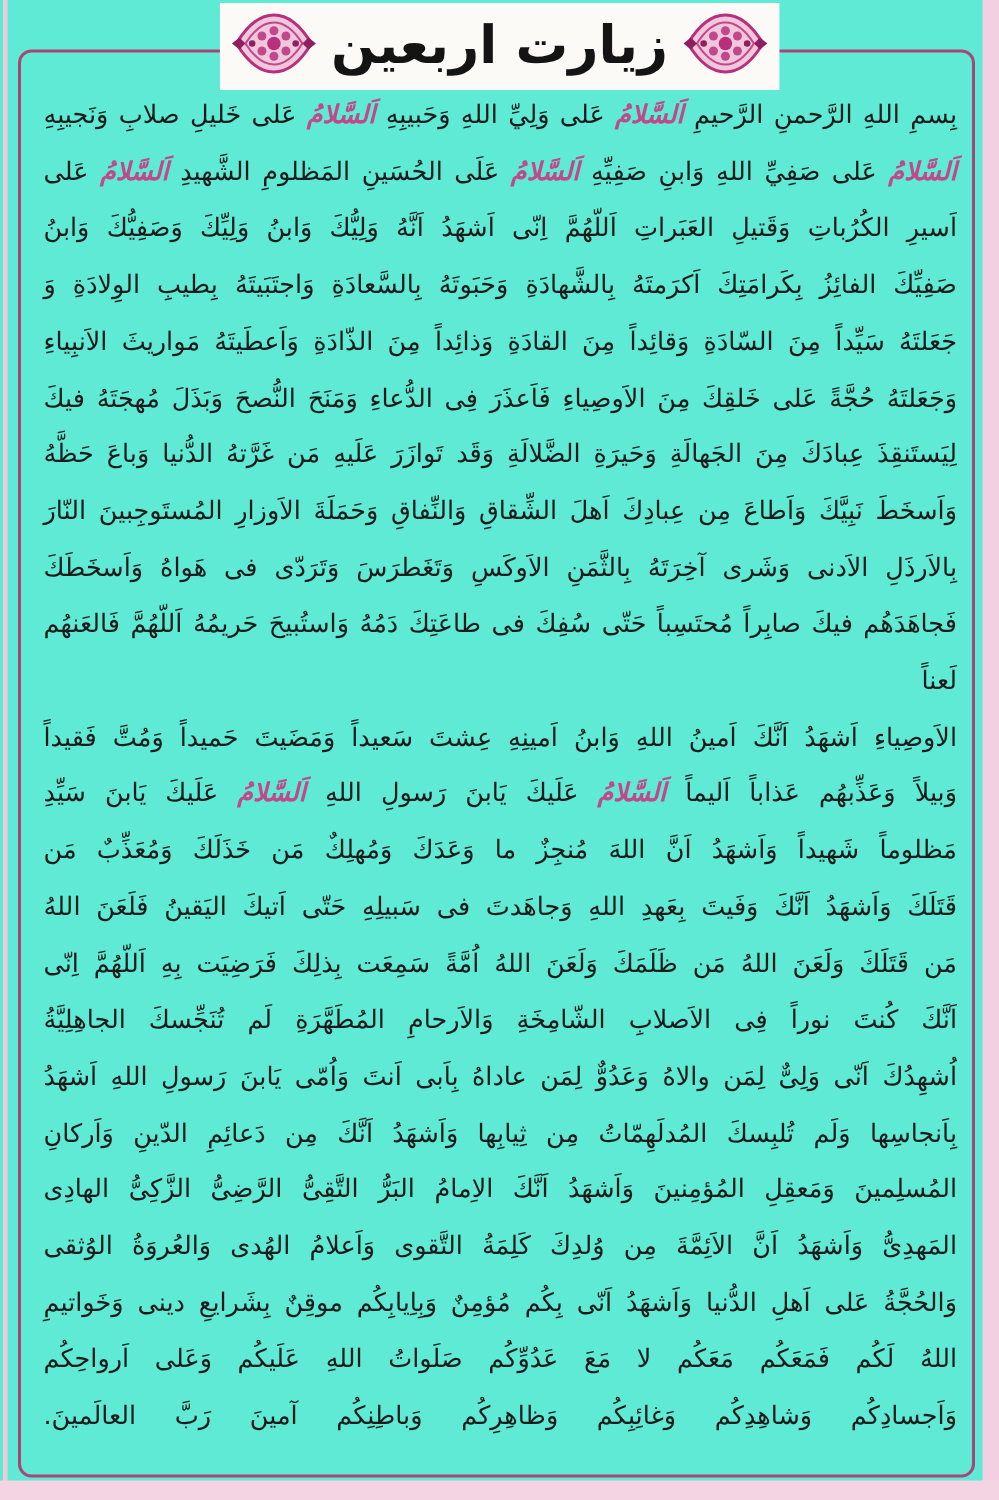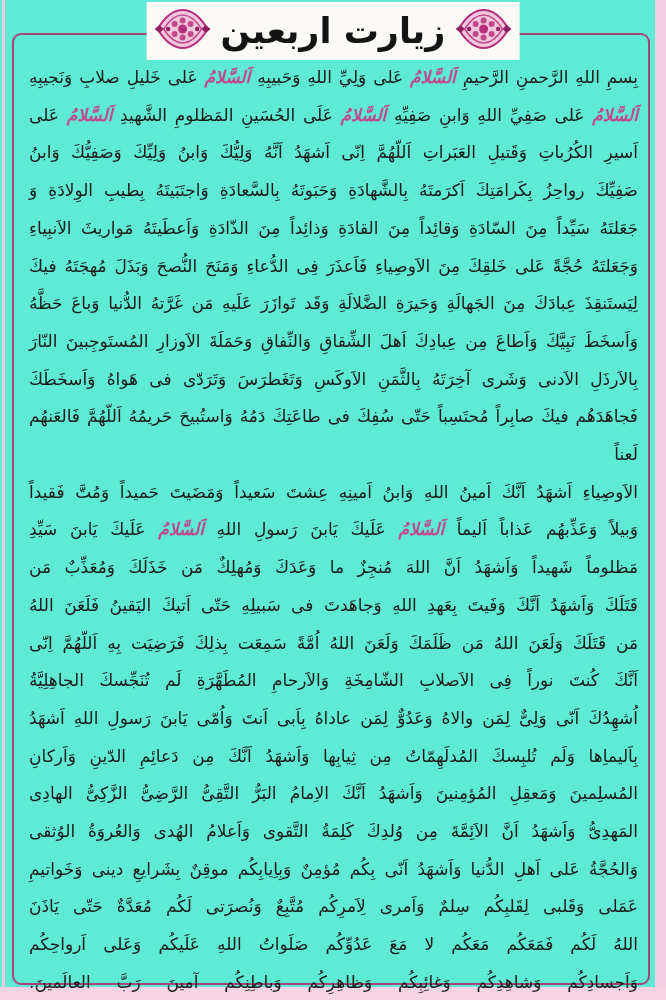--- a/index.html
+++ b/index.html
@@ -97,36 +97,35 @@
         <circle cx="13.5" cy="22" r="2.2" fill="#8f1f5e"></circle>
         <circle cx="42.5" cy="22" r="2.2" fill="#8f1f5e"></circle>
       </svg>
     </span>
   </div>
 
   <div class="text-body">
       <div class="text-line"><span>بِسمِ اللهِ الرَّحمنِ الرَّحيمِ </span><span class="hl">اَلسَّلامُ</span><span> عَلى وَلِيِّ اللهِ وَحَبيبِهِ </span><span class="hl">اَلسَّلامُ</span><span> عَلى خَليلِ صلابِ وَنَجيبِهِ</span></div>
       <div class="text-line"><span class="hl">اَلسَّلامُ</span><span> عَلى صَفِيِّ اللهِ وَابنِ صَفِيِّهِ </span><span class="hl">اَلسَّلامُ</span><span> عَلَى الحُسَينِ المَظلومِ الشَّهيدِ </span><span class="hl">اَلسَّلامُ</span><span> عَلى</span></div>
       <div class="text-line"><span>اَسيرِ الكُرُباتِ وَقَتيلِ العَبَراتِ اَللّهُمَّ اِنّى اَشهَدُ اَنَّهُ وَلِيُّكَ وَابنُ وَلِيِّكَ وَصَفِيُّكَ وَابنُ</span></div>
-      <div class="text-line"><span>صَفِيِّكَ رواحِزُ بِكَرامَتِكَ اَكرَمتَهُ بِالشَّهادَةِ وَحَبَوتَهُ بِالسَّعادَةِ وَاجتَبَيتَهُ بِطيبِ الوِلادَةِ وَ</span></div>
+      <div class="text-line"><span>صَفِيِّكَ الفائِزُ بِكَرامَتِكَ اَكرَمتَهُ بِالشَّهادَةِ وَحَبَوتَهُ بِالسَّعادَةِ وَاجتَبَيتَهُ بِطيبِ الوِلادَةِ وَ</span></div>
       <div class="text-line"><span>جَعَلتَهُ سَيِّداً مِنَ السّادَةِ وَقائِداً مِنَ القادَةِ وَذائِداً مِنَ الذّادَةِ وَاَعطَيتَهُ مَواريثَ الاَنبِياءِ</span></div>
       <div class="text-line"><span>وَجَعَلتَهُ حُجَّةً عَلى خَلقِكَ مِنَ الاَوصِياءِ فَاَعذَرَ فِى الدُّعاءِ وَمَنَحَ النُّصحَ وَبَذَلَ مُهجَتَهُ فيكَ</span></div>
       <div class="text-line"><span>لِيَستَنقِذَ عِبادَكَ مِنَ الجَهالَةِ وَحَيرَةِ الضَّلالَةِ وَقَد تَوازَرَ عَلَيهِ مَن غَرَّتهُ الدُّنيا وَباعَ حَظَّهُ</span></div>
       <div class="text-line"><span>وَاَسخَطَ نَبِيَّكَ وَاَطاعَ مِن عِبادِكَ اَهلَ الشِّقاقِ وَالنِّفاقِ وَحَمَلَةَ الاَوزارِ المُستَوجِبينَ النّارَ</span></div>
       <div class="text-line"><span>بِالاَرذَلِ الاَدنى وَشَرى آخِرَتَهُ بِالثَّمَنِ الاَوكَسِ وَتَغَطرَسَ وَتَرَدّى فى هَواهُ وَاَسخَطَكَ</span></div>
       <div class="text-line"><span>فَجاهَدَهُم فيكَ صابِراً مُحتَسِباً حَتّى سُفِكَ فى طاعَتِكَ دَمُهُ وَاستُبيحَ حَريمُهُ اَللّهُمَّ فَالعَنهُم لَعناً</span></div>
       <div class="text-line"><span>الاَوصِياءِ اَشهَدُ اَنَّكَ اَمينُ اللهِ وَابنُ اَمينِهِ عِشتَ سَعيداً وَمَضَيتَ حَميداً وَمُتَّ فَقيداً</span></div>
       <div class="text-line"><span>وَبيلاً وَعَذِّبهُم عَذاباً اَليماً </span><span class="hl">اَلسَّلامُ</span><span> عَلَيكَ يَابنَ رَسولِ اللهِ </span><span class="hl">اَلسَّلامُ</span><span> عَلَيكَ يَابنَ سَيِّدِ</span></div>
       <div class="text-line"><span>مَظلوماً شَهيداً وَاَشهَدُ اَنَّ اللهَ مُنجِزٌ ما وَعَدَكَ وَمُهلِكٌ مَن خَذَلَكَ وَمُعَذِّبٌ مَن</span></div>
       <div class="text-line"><span>قَتَلَكَ وَاَشهَدُ اَنَّكَ وَفَيتَ بِعَهدِ اللهِ وَجاهَدتَ فى سَبيلِهِ حَتّى اَتيكَ اليَقينُ فَلَعَنَ اللهُ</span></div>
       <div class="text-line"><span>مَن قَتَلَكَ وَلَعَنَ اللهُ مَن ظَلَمَكَ وَلَعَنَ اللهُ اُمَّةً سَمِعَت بِذلِكَ فَرَضِيَت بِهِ اَللّهُمَّ اِنّى</span></div>
       <div class="text-line"><span>اَنَّكَ كُنتَ نوراً فِى الاَصلابِ الشّامِخَةِ وَالاَرحامِ المُطَهَّرَةِ لَم تُنَجِّسكَ الجاهِلِيَّةُ</span></div>
       <div class="text-line"><span>اُشهِدُكَ اَنّى وَلِىٌّ لِمَن والاهُ وَعَدُوٌّ لِمَن عاداهُ بِاَبى اَنتَ وَاُمّى يَابنَ رَسولِ اللهِ اَشهَدُ</span></div>
-      <div class="text-line"><span>بِاَليماِها وَلَم تُلبِسكَ المُدلَهِمّاتُ مِن ثِيابِها وَاَشهَدُ اَنَّكَ مِن دَعائِمِ الدّينِ وَاَركانِ</span></div>
+      <div class="text-line"><span>بِاَنجاسِها وَلَم تُلبِسكَ المُدلَهِمّاتُ مِن ثِيابِها وَاَشهَدُ اَنَّكَ مِن دَعائِمِ الدّينِ وَاَركانِ</span></div>
       <div class="text-line"><span>المُسلِمينَ وَمَعقِلِ المُؤمِنينَ وَاَشهَدُ اَنَّكَ الاِمامُ البَرُّ التَّقِىُّ الرَّضِىُّ الزَّكِىُّ الهادِى</span></div>
       <div class="text-line"><span>المَهدِىُّ وَاَشهَدُ اَنَّ الاَئِمَّةَ مِن وُلدِكَ كَلِمَةُ التَّقوى وَاَعلامُ الهُدى وَالعُروَةُ الوُثقى</span></div>
       <div class="text-line"><span>وَالحُجَّةُ عَلى اَهلِ الدُّنيا وَاَشهَدُ اَنّى بِكُم مُؤمِنٌ وَبِاِيابِكُم موقِنٌ بِشَرايعِ دينى وَخَواتيمِ</span></div>
-      <div class="text-line"><span>عَمَلى وَقَلبى لِقَلبِكُم سِلمٌ وَاَمرى لِاَمرِكُم مُتَّبِعٌ وَنُصرَتى لَكُم مُعَدَّةٌ حَتّى يَاذَنَ</span></div>
       <div class="text-line"><span>اللهُ لَكُم فَمَعَكُم مَعَكُم لا مَعَ عَدُوِّكُم صَلَواتُ اللهِ عَلَيكُم وَعَلى اَرواحِكُم</span></div>
       <div class="text-line"><span>وَاَجسادِكُم وَشاهِدِكُم وَغائِبِكُم وَظاهِرِكُم وَباطِنِكُم آمينَ رَبَّ العالَمينَ.</span></div>
     </div>
 
 </div>
 
 </body></html>

